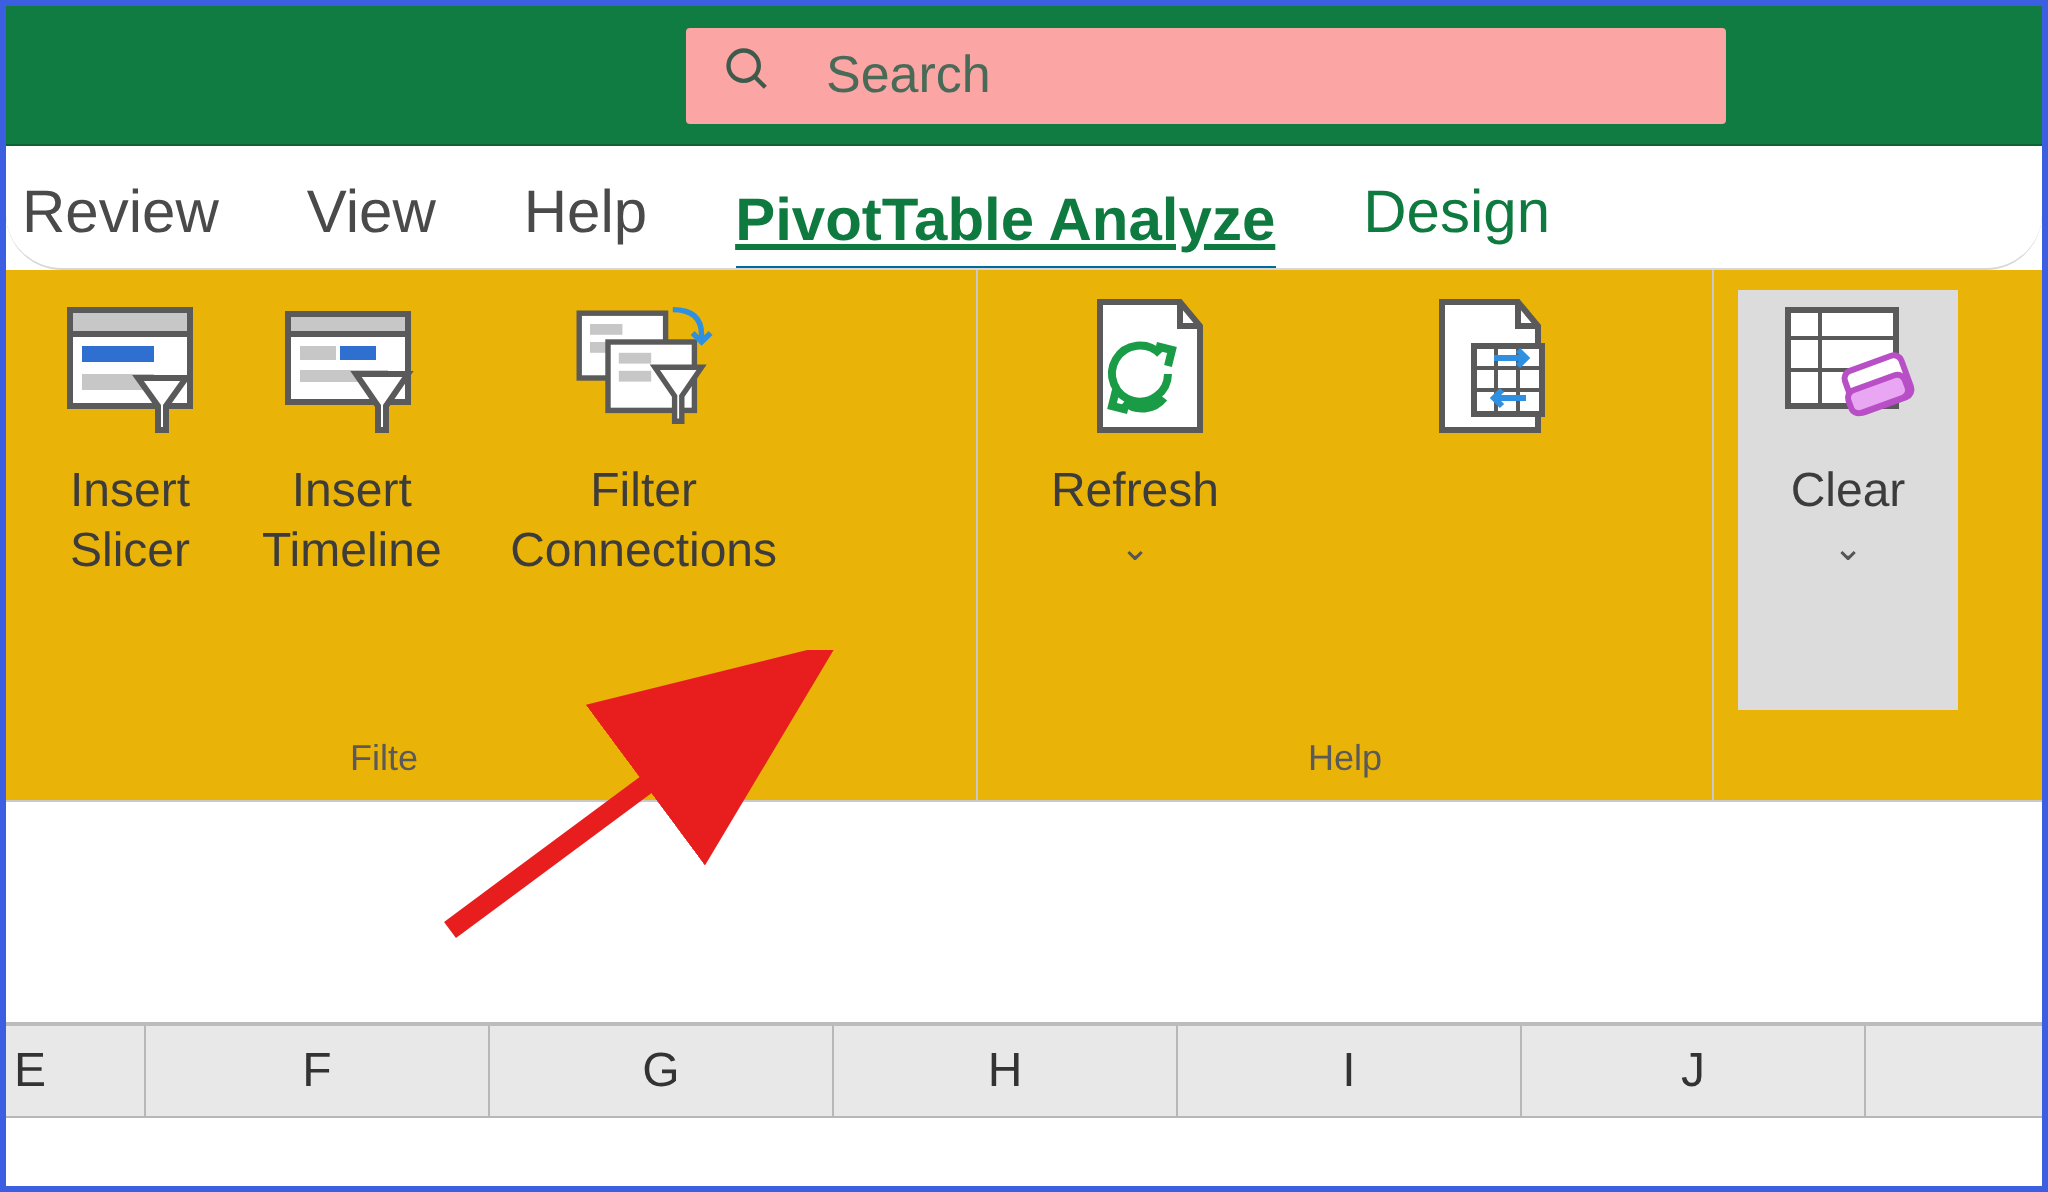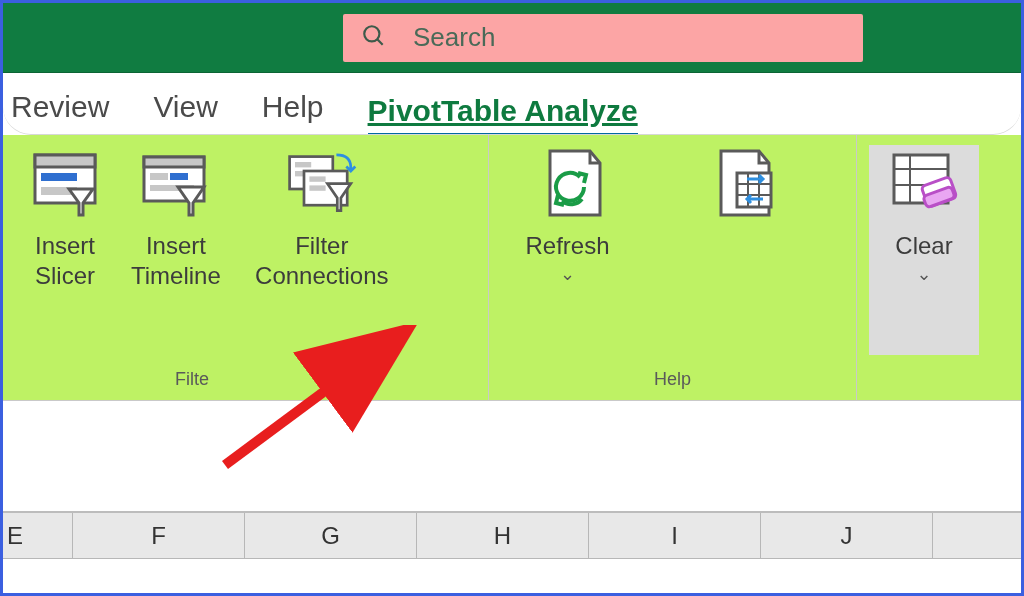--- a/index.html
+++ b/index.html
@@ -53,21 +53,21 @@
   .tab.active {
     color: #0e7a3f;
     font-weight: 600;
     border-bottom: 1px solid #0369a1;
     padding-bottom: 5px;
     text-decoration: underline;
   }
   .tab.contextual { color: #0e7a3f; }
   
   .ribbon {
-    background: #bef264;
+    background: #eab308;
     height: 266px;
     display: flex;
     border-bottom: 1px solid #c9c9c9;
     position: relative;
   }
   .group {
     display: flex;
     flex-direction: column;
     border-right: 1px solid #c9c9c9;
     padding: 10px 12px 4px 12px;
@@ -162,20 +162,21 @@
     </span>
     <span class="search-text">Search</span>
   </div>
 </div>
 
 <div class="tabs">
   <div class="tab">Review</div>
   <div class="tab">View</div>
   <div class="tab">Help</div>
   <div class="tab active contextual">PivotTable Analyze</div>
+  <div class="tab contextual">Design</div>
 </div>
 
 <div class="ribbon">
 
   <div class="group filter" style="width:486px;">
     <div class="group-buttons">
       <div class="rbtn">
         <span class="ico">
           <svg viewBox="0 0 72 72">
             <rect x="6" y="6" width="60" height="48" fill="#fff" stroke="#5a5a5a" stroke-width="3"></rect>

